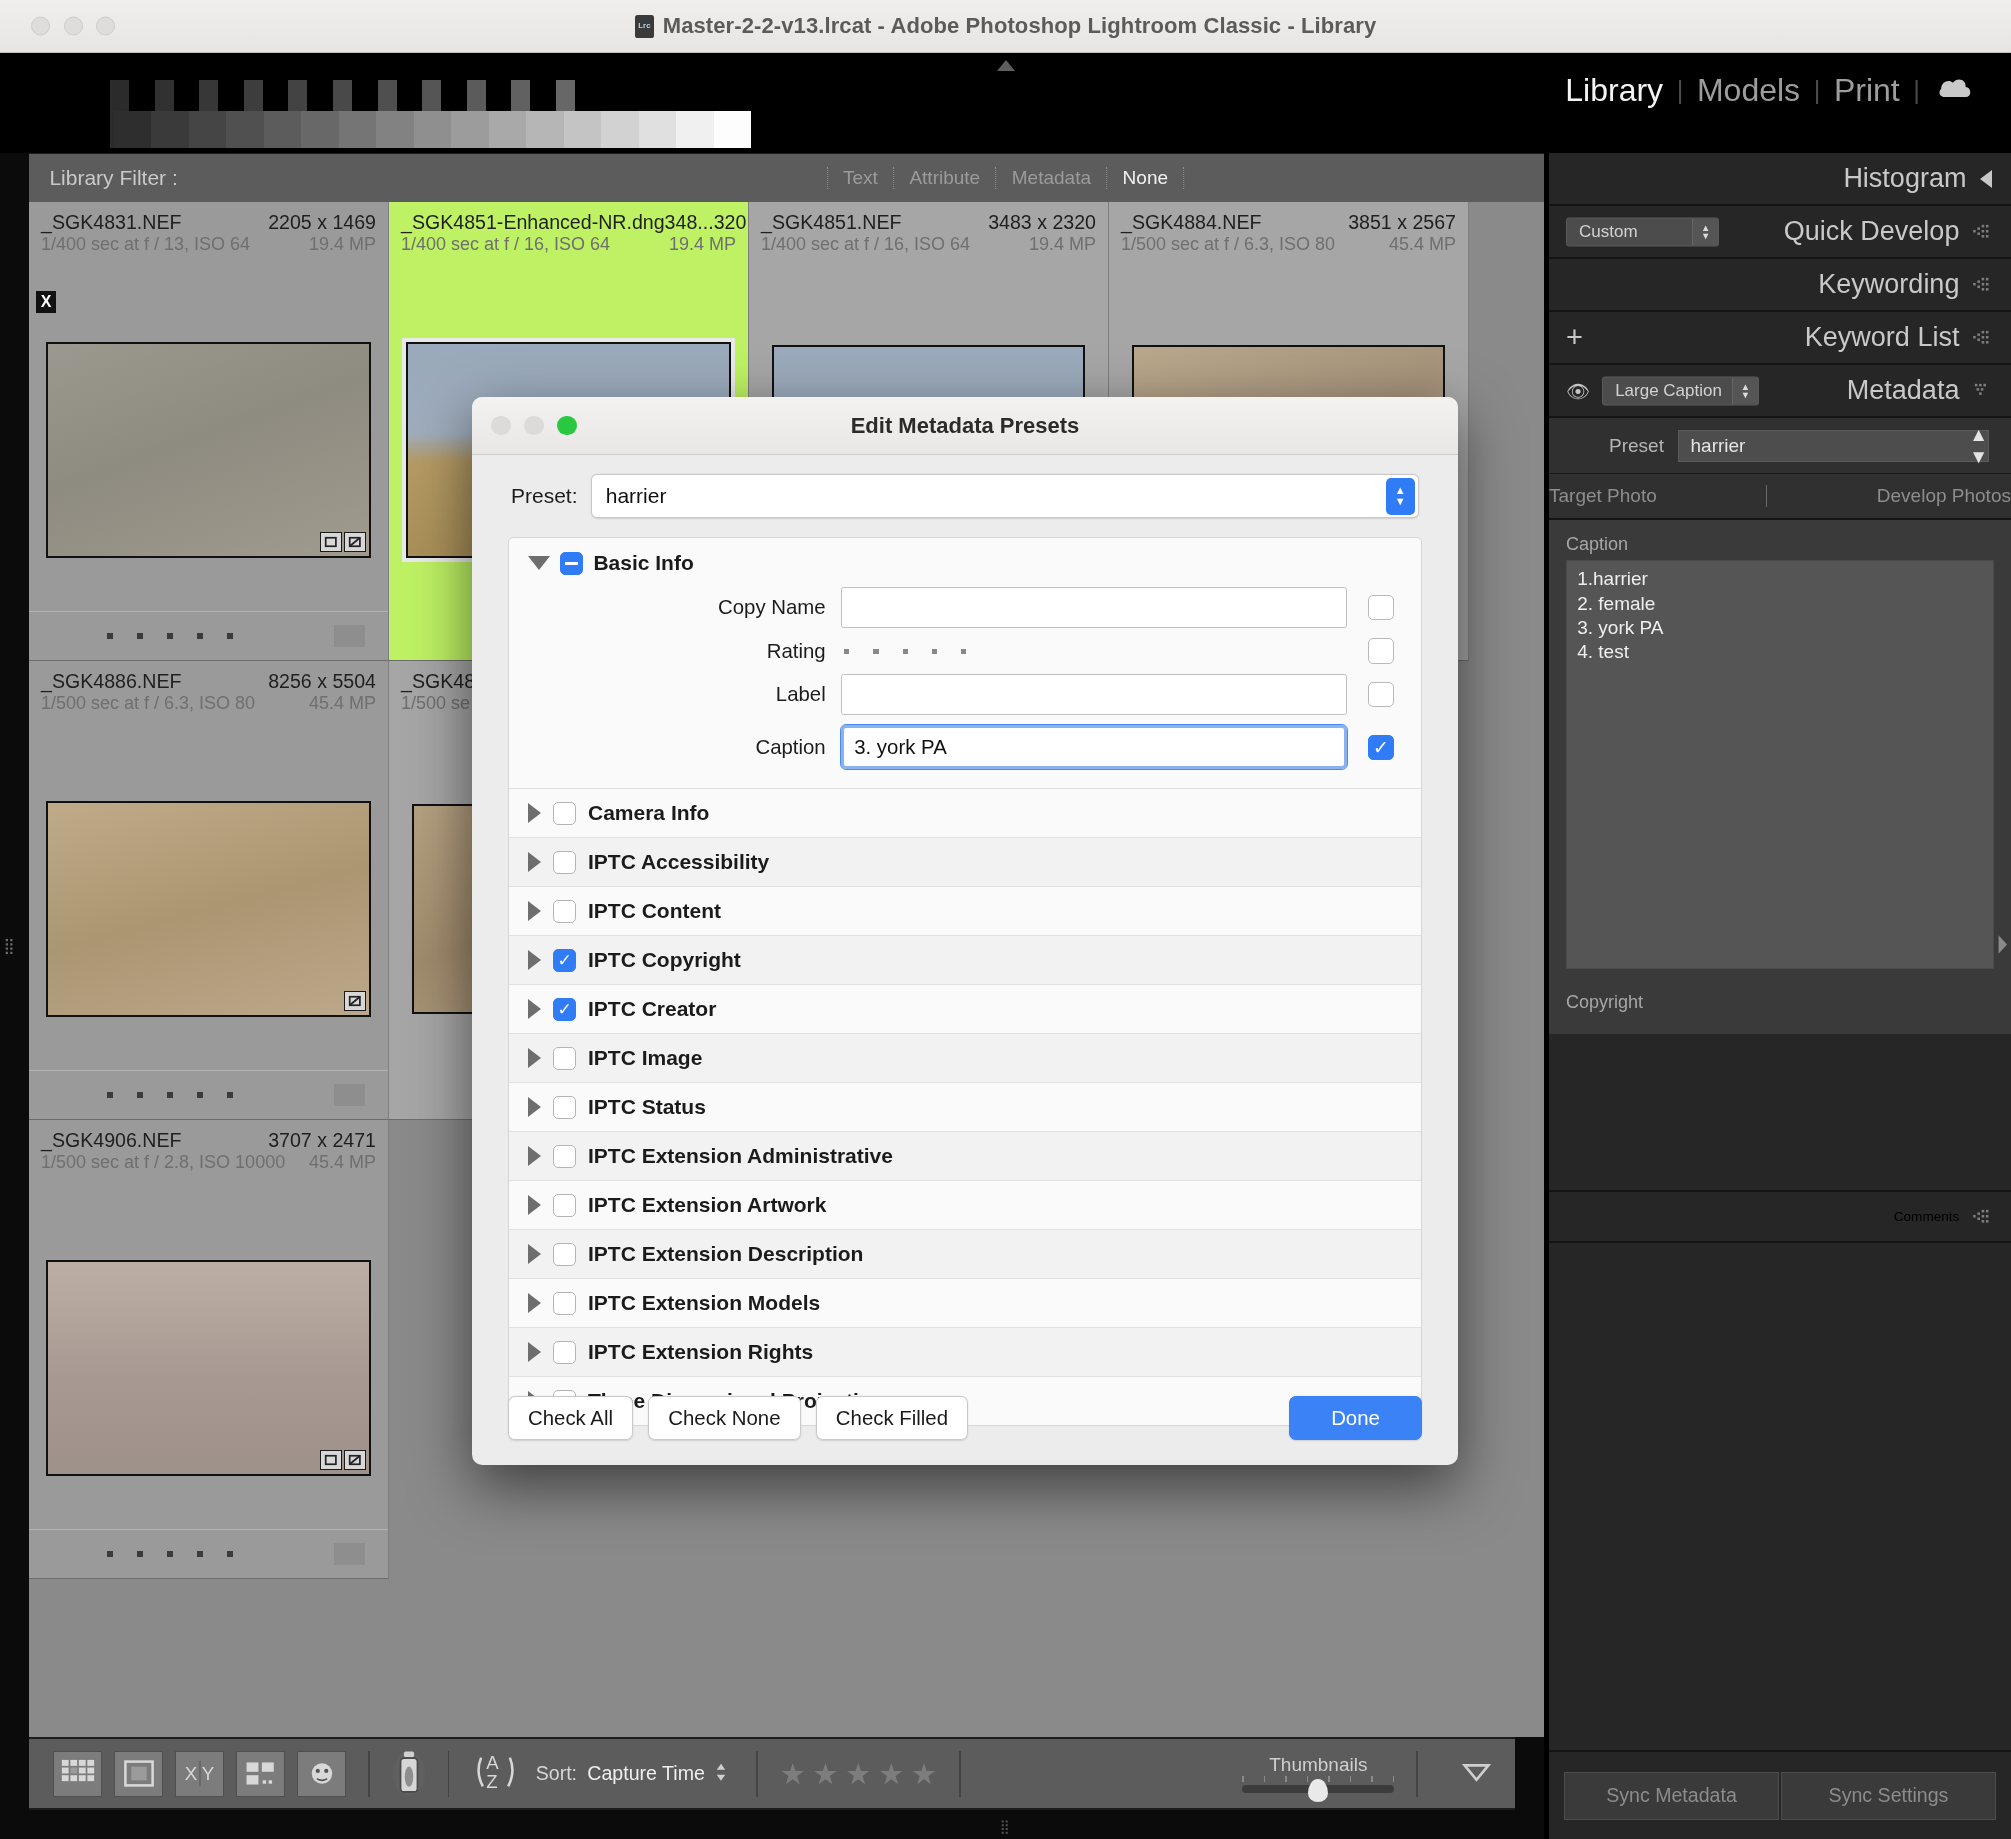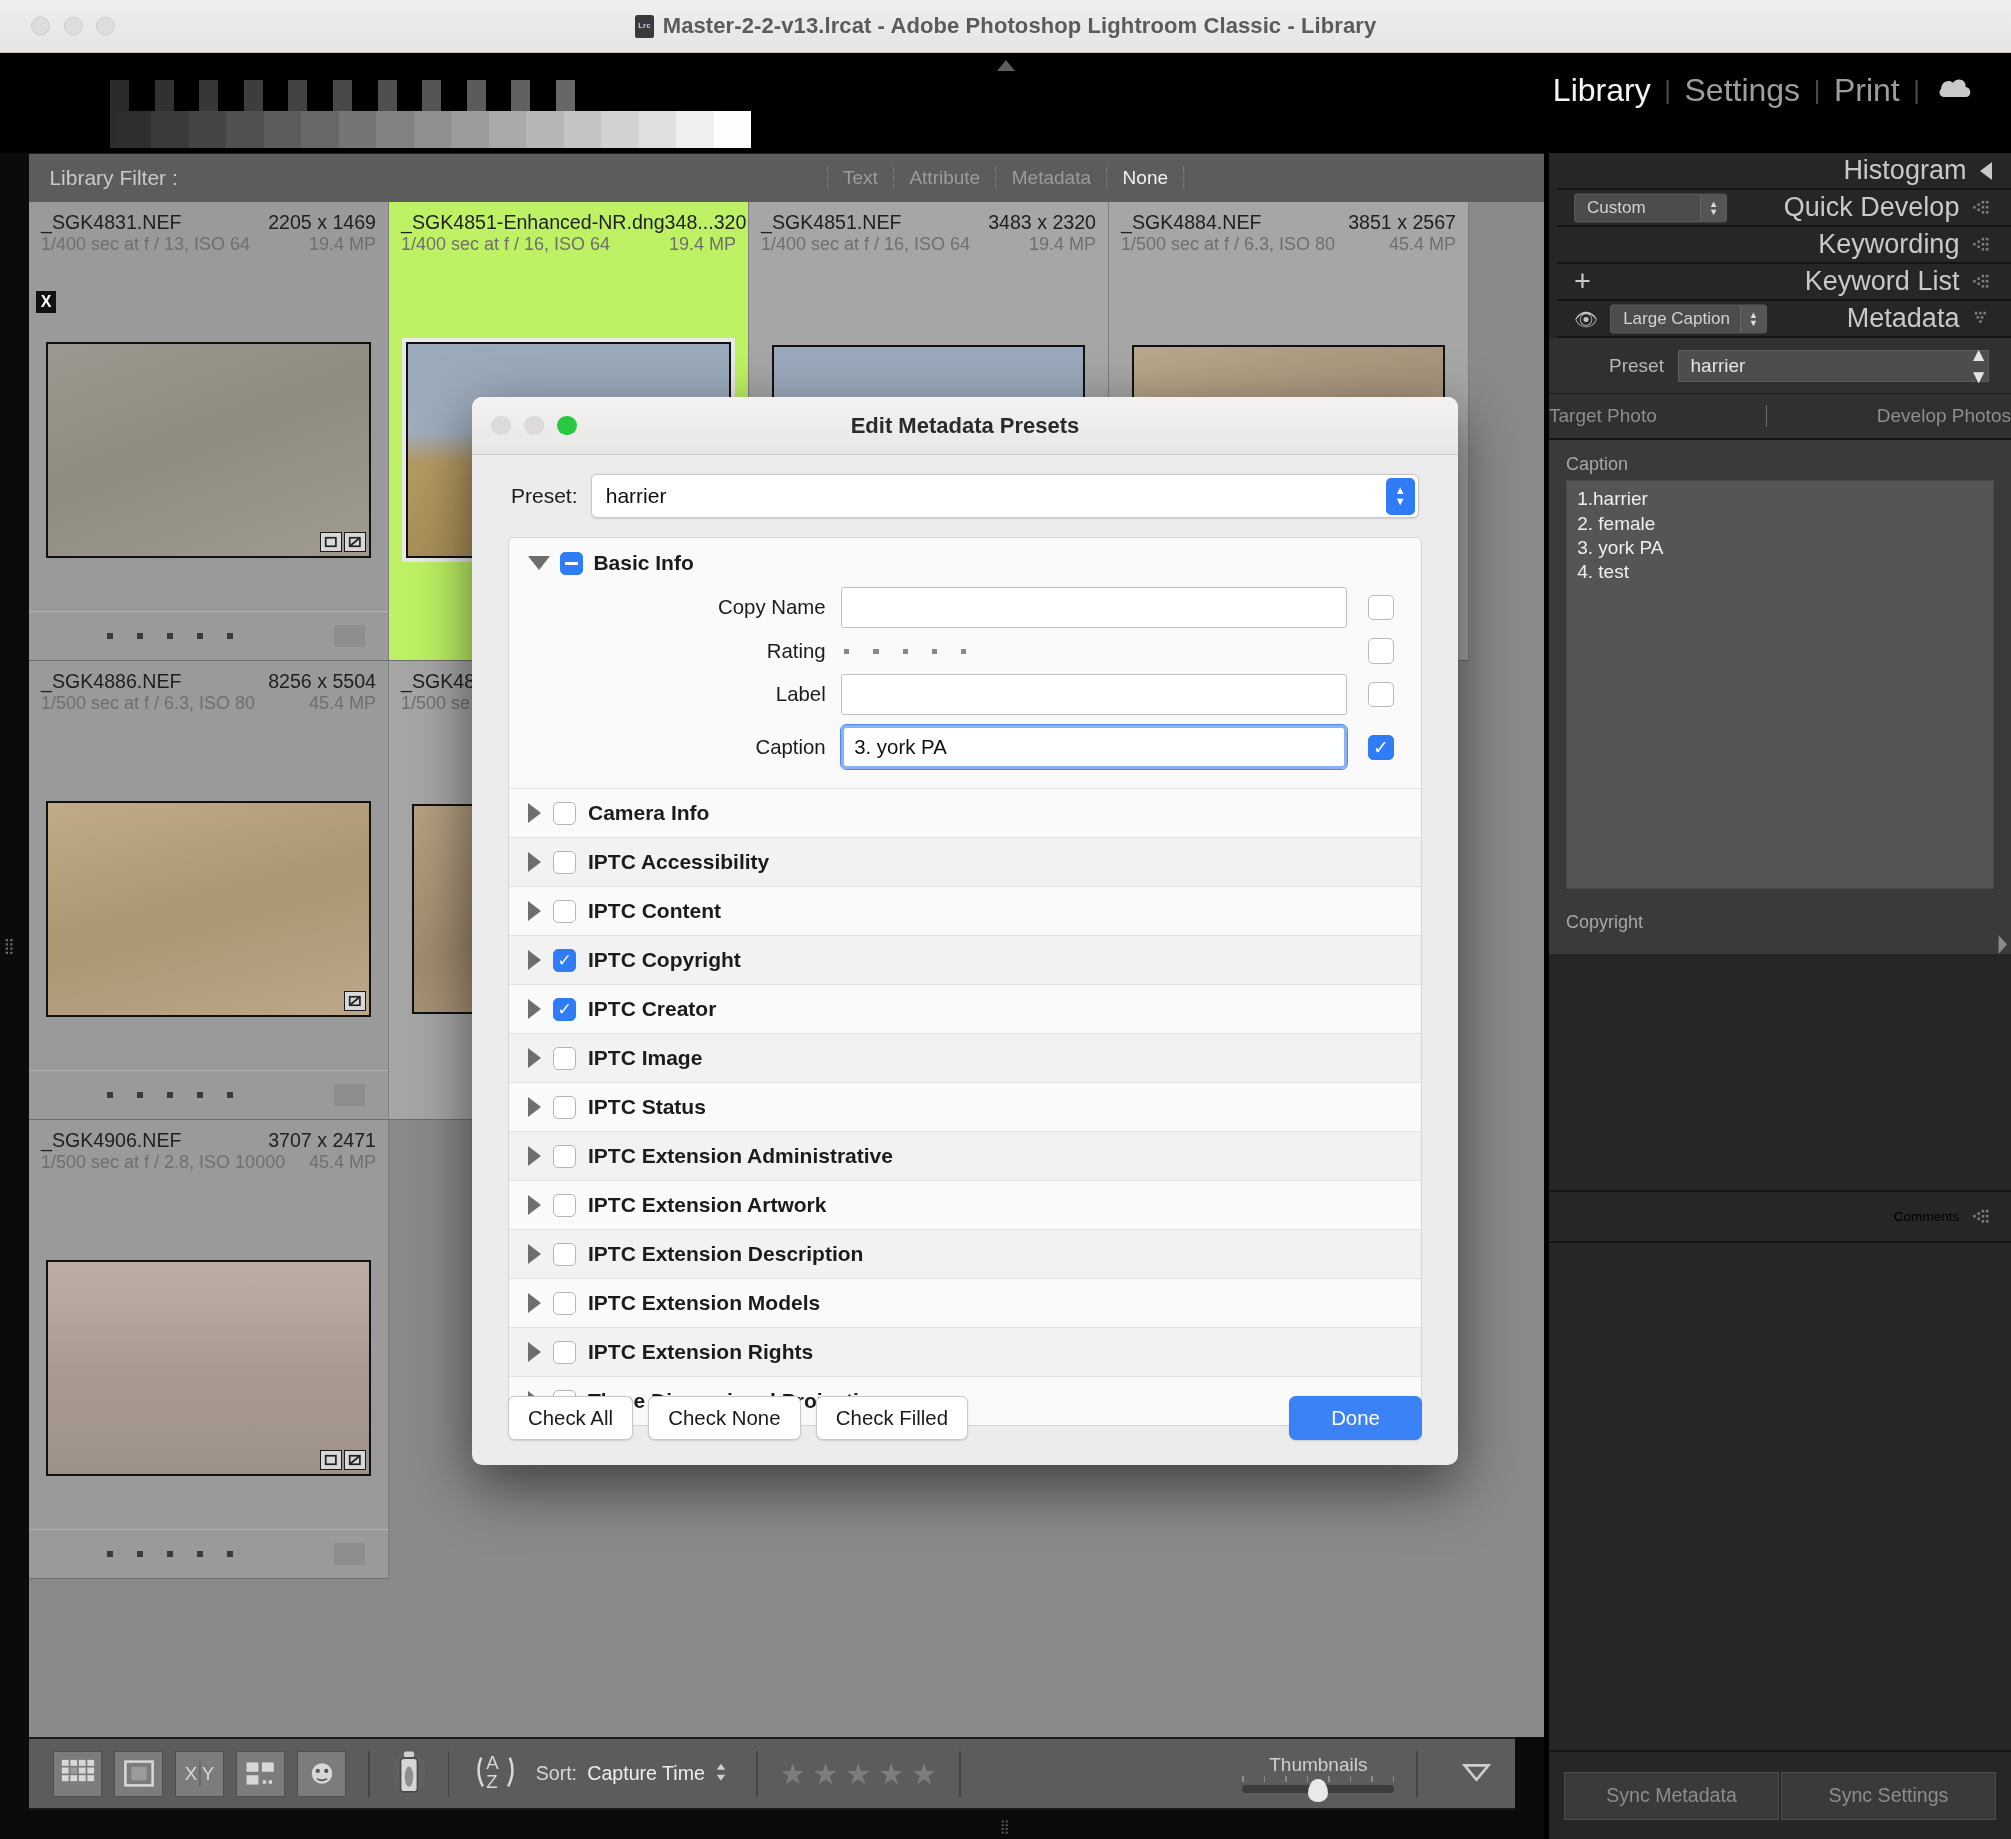--- a/index.html
+++ b/index.html
@@ -149,24 +149,23 @@
     font-size: 16px; line-height: 22px; text-align: center; font-weight: 700;
   }
 
   
   .right-panel {
     position: absolute; right: 0; top: 100px; bottom: 0; width: 467px;
     background: #262626;
     border-left: 5.1px solid #000;
   }
   .panel-hd {
-    height: 37px; display: flex; align-items: center; justify-content: flex-end;
+    height: 53px; display: flex; align-items: center; justify-content: flex-end;
     padding-right: 19px; gap: 13.6px; position: relative;
     border-bottom: 2.6px solid #141414;
-    margin-left: 8px;
   }
   .panel-hd .ph-title { font-size: 27px; color: #c9c9c9; font-weight: 300; }
   .tri-left {
     width: 0; height: 0; border-top: 9.4px solid transparent;
     border-bottom: 9.4px solid transparent; border-right: 12.8px solid #c8c8c8;
   }
   .dots-icon { width: 19px; height: 15.3px; opacity: .75; }
   .ph-left { position: absolute; left: 17px; top: 50%; transform: translateY(-50%); display: flex; align-items: center; gap: 12px;}
   .lr-select {
     background: #4c4c4c; border: 0.9px solid #5a5a5a; border-radius: 2.6px;
@@ -410,21 +409,21 @@
             <i style="background:#d2d2d2"></i>
             <i style="background:#e0e0e0"></i>
           <i style="background:#f0f0f0"></i>
             <i style="background:#fdfdfd"></i>
         </div>
       </div>
 
       <div class="module-picker">
         <span class="m active">Library</span>
         <span class="sep">|</span>
-        <span class="m">Settings</span>
+        <span class="m">Models</span>
         <span class="sep">|</span>
         <span class="m">Print</span>
         <span class="sep">|</span>
         <span class="cloud-icon">
           <svg width="37" height="25.6" viewBox="0 0 44 30">
               <path d="M10 26 C3 26 1 20 5 16 C5 8 14 4 19 9 C24 2 35 5 34 14 C41 14 42 26 34 26 Z" fill="#c9c9c9"></path>
             </svg>
         </span>
       </div>
     </div>

